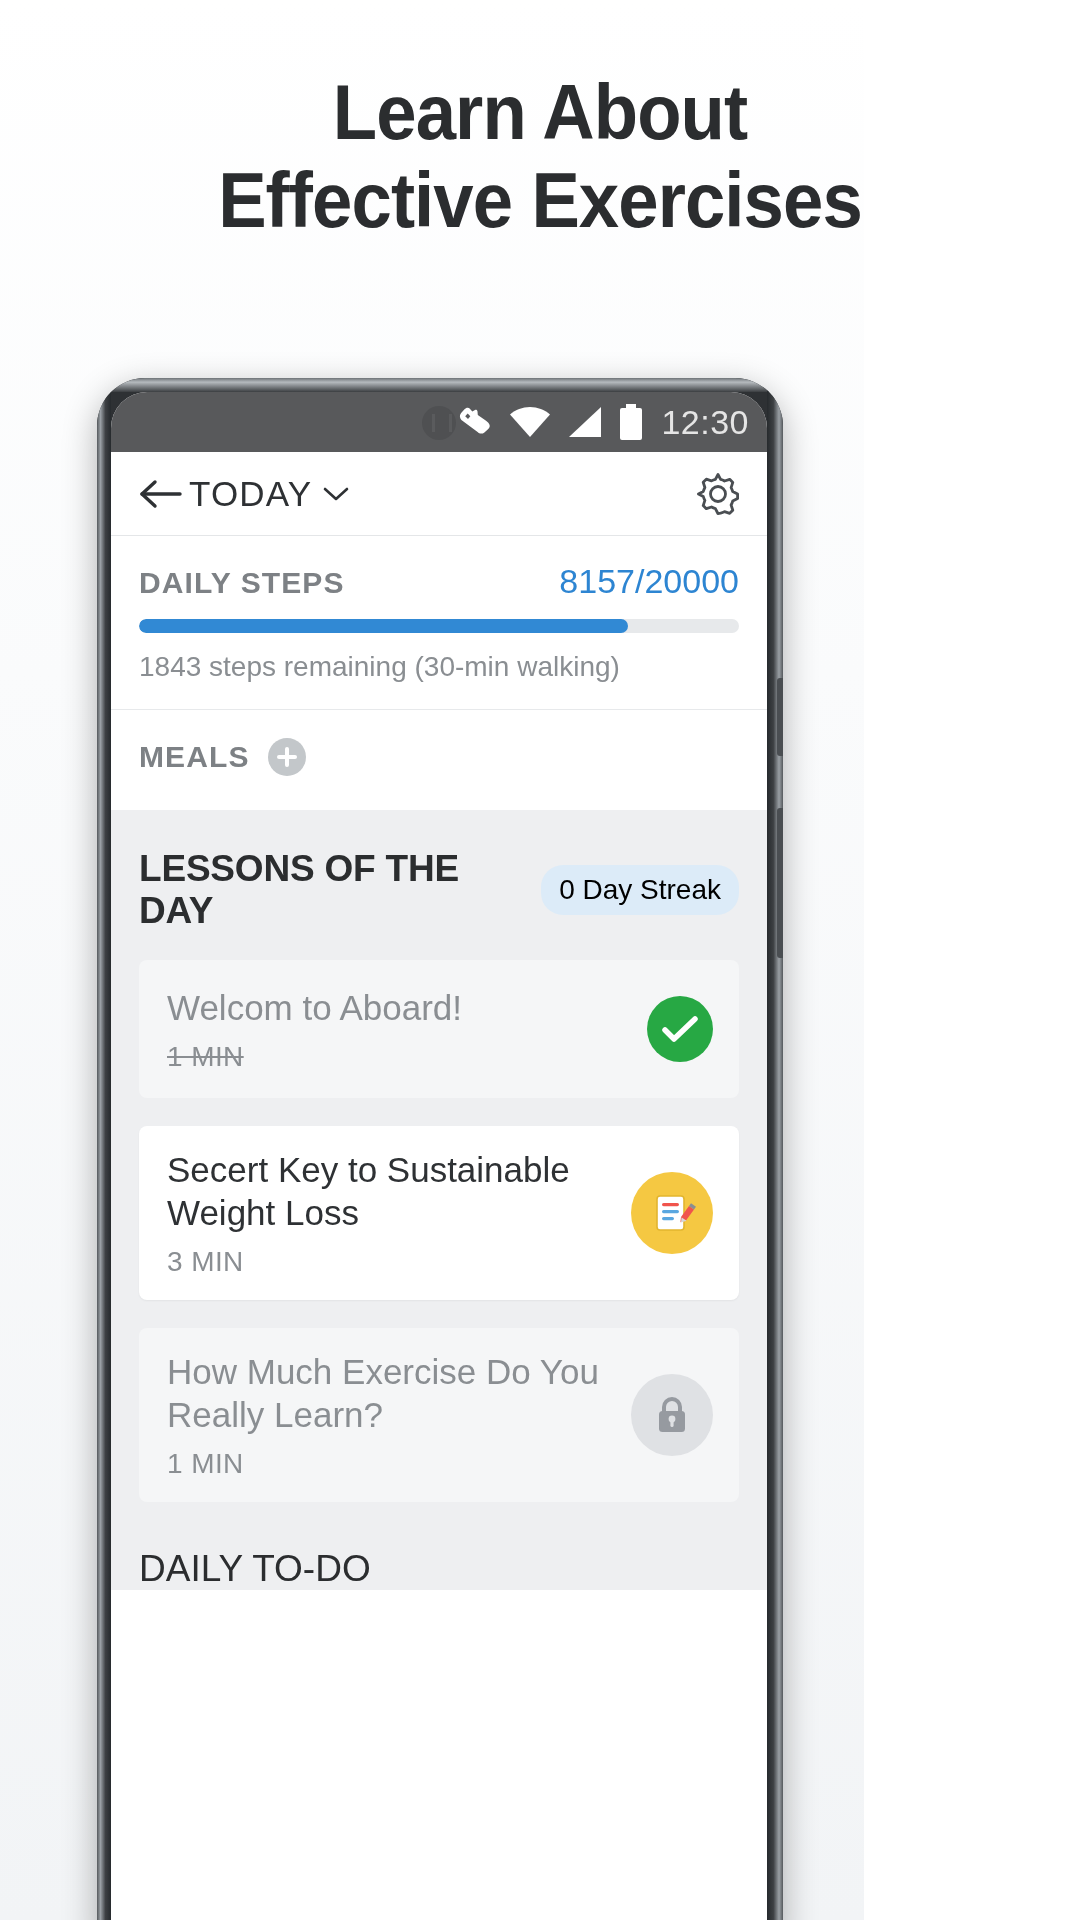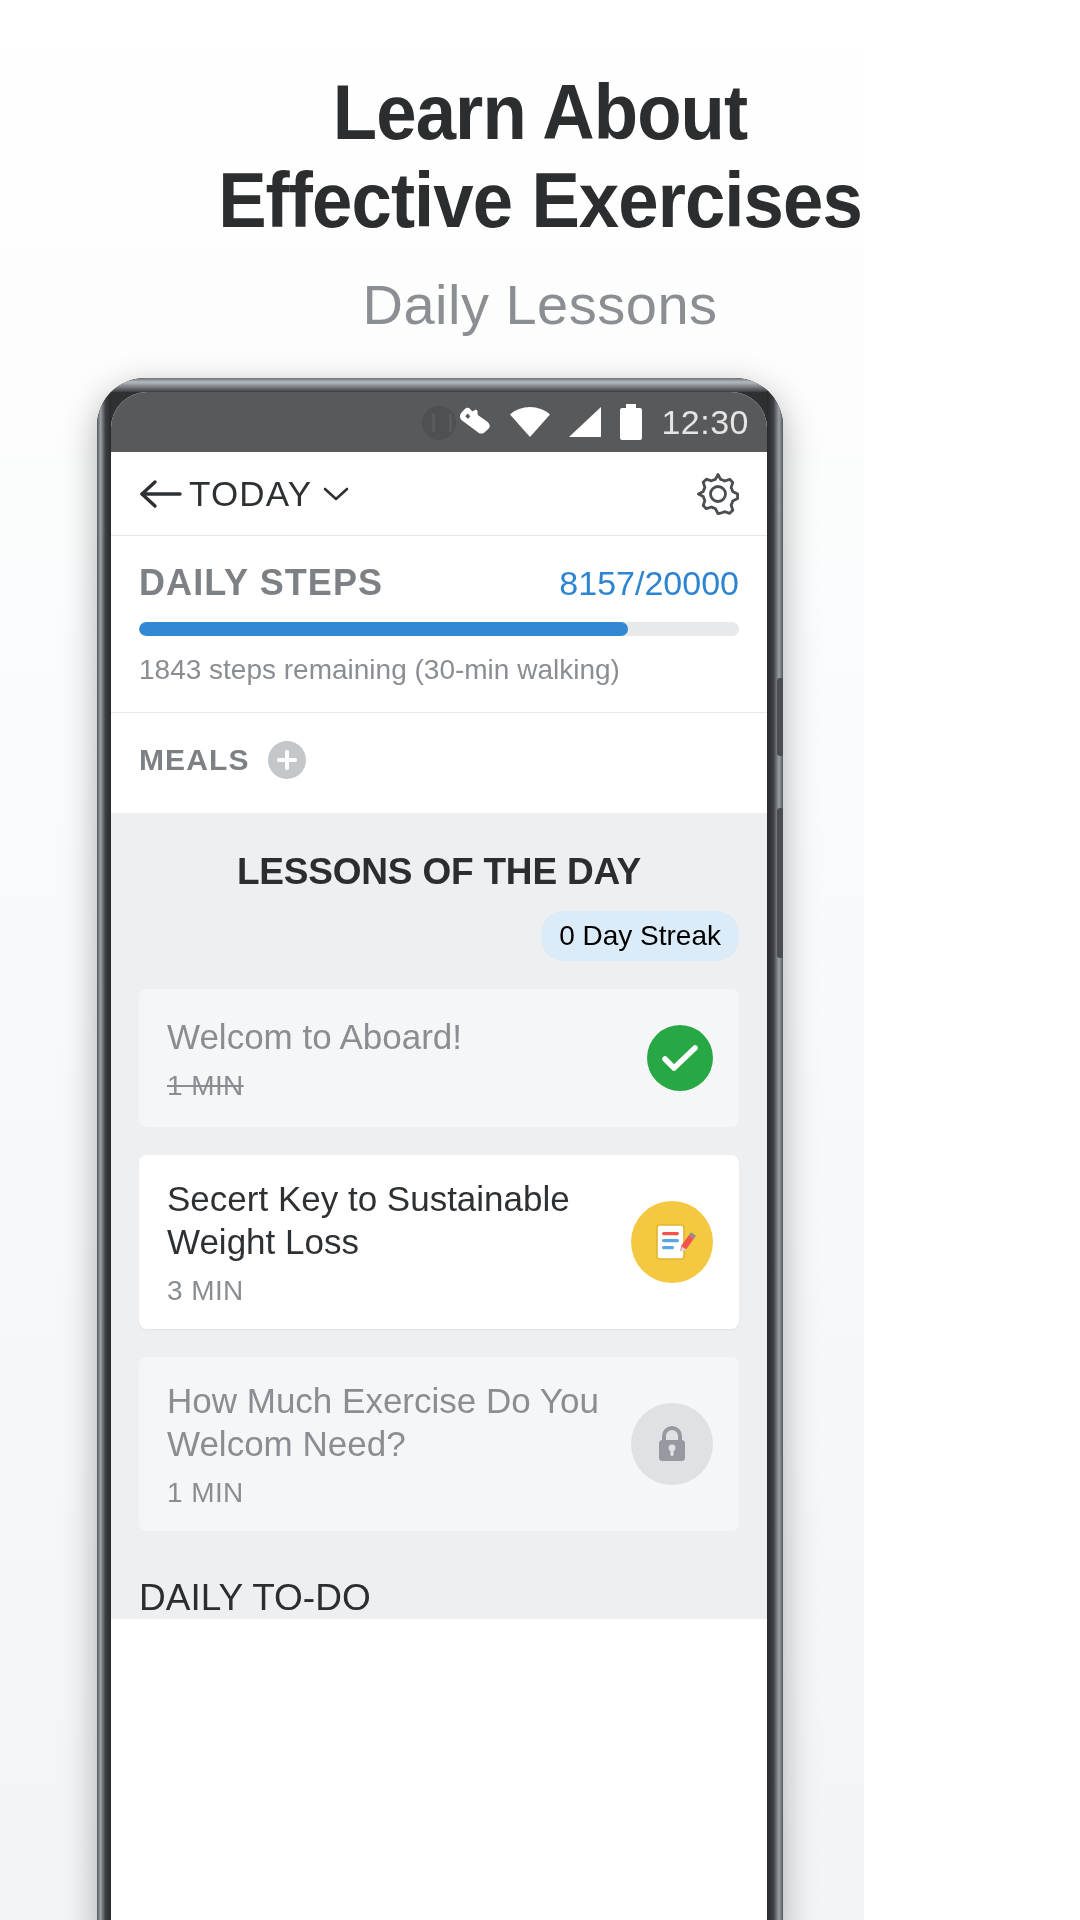--- a/index.html
+++ b/index.html
@@ -122,21 +122,21 @@
   .appbar-title {
     font-size: 35px; color: #2e3134; letter-spacing: 1.2px;
   }
   .chevron-dn { margin-left: 4px; }
   .gear { margin-left: auto; }
 
   
   .steps-card { background: #ffffff; padding: 26px 28px 0 28px; }
   .steps-row { display: flex; align-items: baseline; }
   .steps-label {
-    font-size: 36px; font-weight: bold; color: #7d8185; letter-spacing: 1.1px;
+    font-size: 30px; font-weight: bold; color: #7d8185; letter-spacing: 1.1px;
   }
   .steps-count {
     margin-left: auto; font-size: 34px; color: #2d85d2; font-weight: normal;
   }
   .progress-track {
     margin-top: 18px; height: 14px; background: #e7e9eb; border-radius: 7px;
     overflow: hidden;
   }
   .progress-fill {
     height: 100%; background: #3189d4; border-radius: 7px;
@@ -165,21 +165,21 @@
   }
   .plus-btn::before { left: 9px; top: 17px; width: 20px; height: 4px; }
   .plus-btn::after  { left: 17px; top: 9px; width: 4px; height: 20px; }
 
   
   .lessons {
     background: #eeeff1;
     padding: 38px 28px 0 28px;
     min-height: 560px;
   }
-  .lessons-head { display: flex; align-items: center; gap: 18px; flex-direction: column; }
+  .lessons-head { display: flex; align-items: center; gap: 18px; }
   .lessons-title {
     font-size: 37px; font-weight: bold; color: #2b2d2f; letter-spacing: -0.2px;
   }
   .streak-badge {
     margin-left: auto;
     background: #dcebf8; color: #000000;
     font-size: 28px;
     padding: 9px 18px; border-radius: 22px;
     white-space: nowrap;
     text-align: center;
@@ -227,21 +227,20 @@
 </head>
 <body>
 
 <div id="root">
 
   <div class="promo">
     <h1 class="promo-title">
       <span>Learn About</span>
       <span class="promo-title-l2">Effective Exercises</span>
     </h1>
-    <div class="promo-sub">Daily Lessons</div>
   </div>
 
   <div class="phone">
     <div class="phone-top-bezel"></div>
     <div class="phone-edge-l"></div>
     <div class="phone-edge-r"></div>
     <div class="btn-power"></div>
     <div class="btn-vol"></div>
 
     <div class="screen">
@@ -332,21 +331,21 @@
               <rect x="16" y="30" width="12" height="3.2" rx="1.6" fill="#5aa7e0"></rect>
               <path d="M35 30l8-11 5 3.5-8 11-5.6 1.8.6-5.3z" fill="#f0544c"></path>
               <path d="M35 30l5.6 3.8-5.6 1.8.6-5.3z" fill="#d8d8d8"></path>
               <path d="M43 19l5 3.5 2-2.8-5-3.5-2 2.8z" fill="#8a8e92"></path>
             </svg>
           </div>
         </div>
 
         <div class="lesson-card locked">
           <div class="lesson-text">
-            <div class="lesson-title">How Much Exercise Do You Welcom Need?</div>
+            <div class="lesson-title">How Much Exercise Do You Really Learn?</div>
             <div class="lesson-dur">1 MIN</div>
           </div>
           <div class="badge-lock">
             <svg width="40" height="44" viewBox="0 0 40 44">
               <path d="M12 19v-5a8 8 0 0116 0v5" fill="none" stroke="#969aa0" stroke-width="4"></path>
               <rect x="7" y="18" width="26" height="21" rx="3.5" fill="#969aa0"></rect>
               <circle cx="20" cy="26" r="3.4" fill="#dfe1e4"></circle>
               <rect x="18.4" y="27" width="3.2" height="7" rx="1.6" fill="#dfe1e4"></rect>
             </svg>
           </div>

